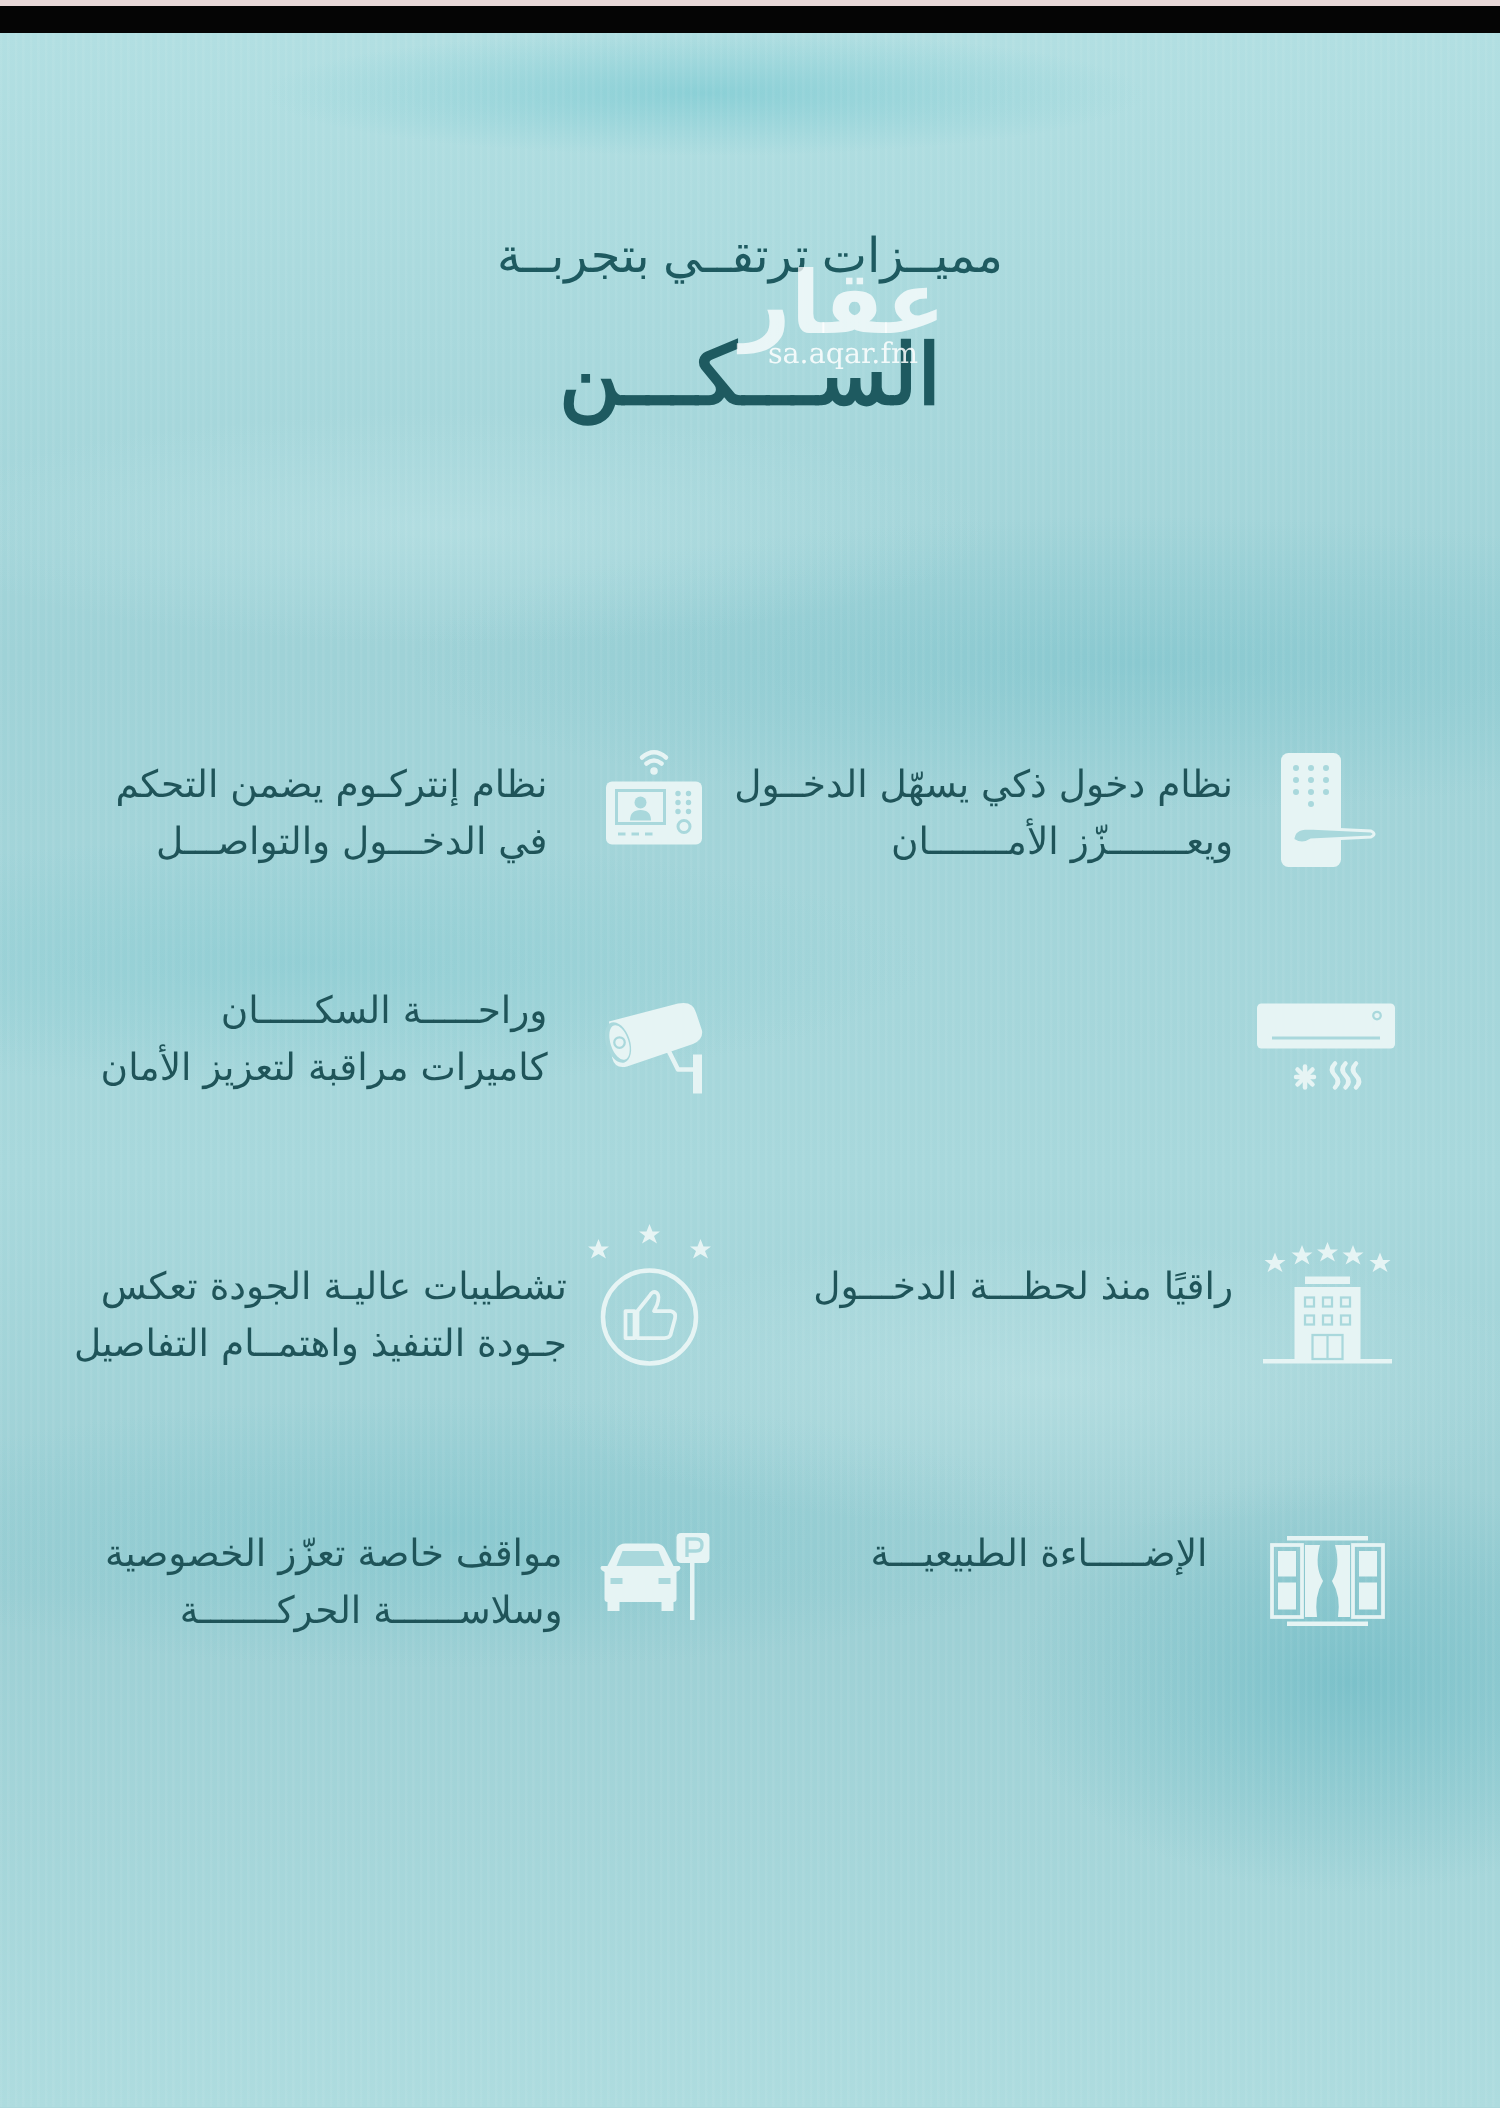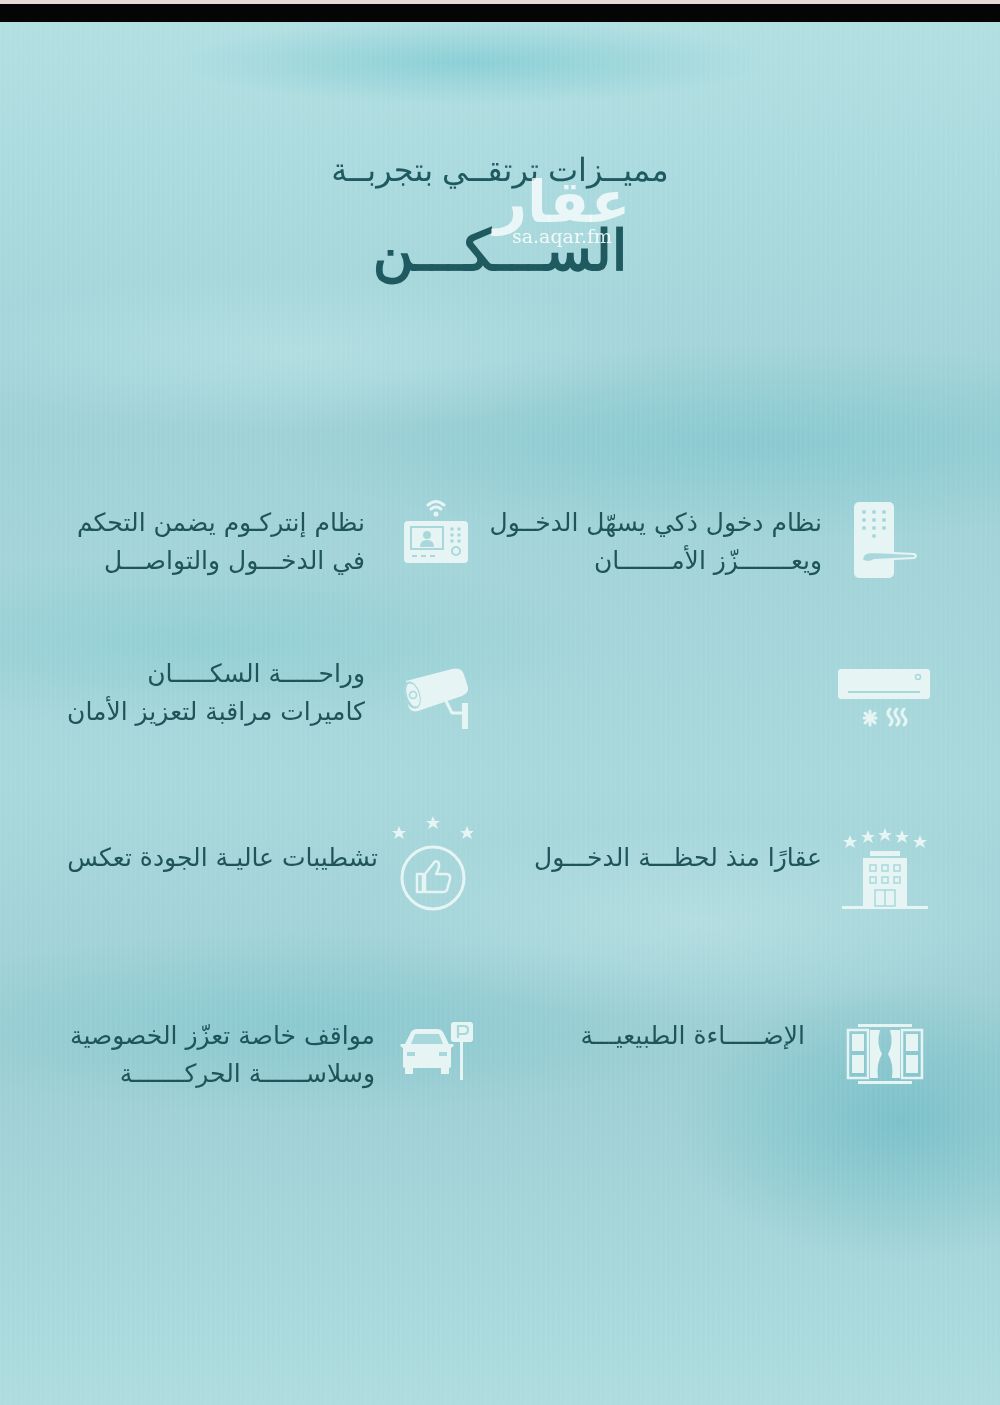--- a/index.html
+++ b/index.html
@@ -157,21 +157,21 @@
       <ellipse cx="17" cy="32" rx="6" ry="12" class="icf" transform="rotate(-18 17 32)"></ellipse>
       <circle cx="17" cy="32" r="3.5" fill="none" stroke="#a9d8dc" stroke-width="1.5"></circle>
       <path class="ic" d="M50 38 L56 50 L68 50"></path>
       <rect class="icf" x="66" y="40" width="6" height="26"></rect>
     </svg>
   </div>
 </div>
 
 <div class="feature" style="left:500px; top:825px; width:440px; height:95px;">
   <div class="text" style="right:118px; top:14px;">
-    <div>عقارًا منذ لحظـــة الدخـــول</div>
+    <div>راقيًا منذ لحظـــة الدخـــول</div>
   </div>
   <div class="icon" style="left:340px; top:2px;">
     <svg width="90" height="86" viewBox="0 0 90 86">
       <g class="icf">
         <polygon points="10,8 12,13 17,13 13,16 15,21 10,18 5,21 7,16 3,13 8,13"></polygon>
         <polygon points="28,3 30,8 35,8 31,11 33,16 28,13 23,16 25,11 21,8 26,8"></polygon>
         <polygon points="45,1 47,6 52,6 48,9 50,14 45,11 40,14 42,9 38,6 43,6"></polygon>
         <polygon points="62,3 64,8 69,8 65,11 67,16 62,13 57,16 59,11 55,8 60,8"></polygon>
         <polygon points="80,8 82,13 87,13 83,16 85,21 80,18 75,21 77,16 73,13 78,13"></polygon>
         <rect x="30" y="24" width="30" height="5"></rect>
@@ -188,20 +188,21 @@
         <rect x="35" y="63" width="20" height="16"></rect>
           <line x1="45" y1="63" x2="45" y2="79"></line>
       </g>
     </svg>
   </div>
 </div>
 
 <div class="feature" style="left:60px; top:810px; width:430px; height:115px;">
   <div class="text" style="right:112px; top:29px;">
     <div>تشطيبات عاليـة الجودة تعكس</div>
+    <div>جـودة التنفيذ واهتمــام التفاصيل</div>
   </div>
   <div class="icon" style="left:327px; top:2px;">
     <svg width="92" height="100" viewBox="0 0 92 100">
       <g class="icf">
         <polygon points="12,14 14,19 19,19 15,22 17,27 12,24 7,27 9,22 5,19 10,19"></polygon>
         <polygon points="46,4 48,9 53,9 49,12 51,17 46,14 41,17 43,12 39,9 44,9"></polygon>
         <polygon points="80,14 82,19 87,19 83,22 85,27 80,24 75,27 77,22 73,19 78,19"></polygon>
       </g>
       <circle cx="46" cy="66" r="31" fill="none" stroke="#e6f4f4" stroke-width="3"></circle>
       <path d="M30 62 L36 62 L36 80 L30 80 Z M38 62 L46 52 Q48 48 51 50 Q53 52 51 58 L49 62 L60 62 Q64 63 63 67 L60 78 Q59 80 56 80 L38 80 Z" fill="none" stroke="#e6f4f4" stroke-width="2.5" stroke-linejoin="round"></path>

